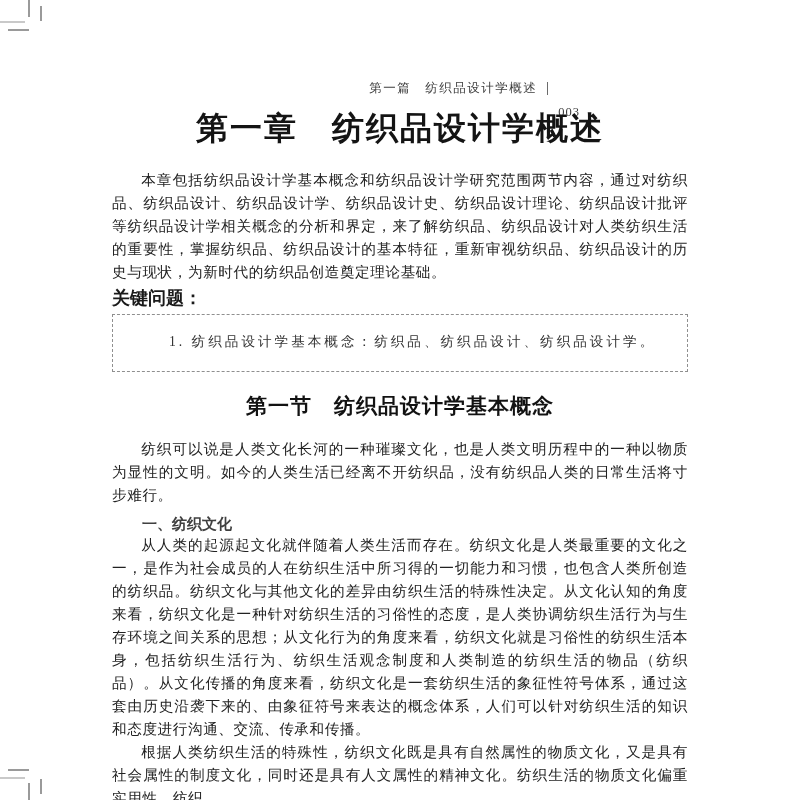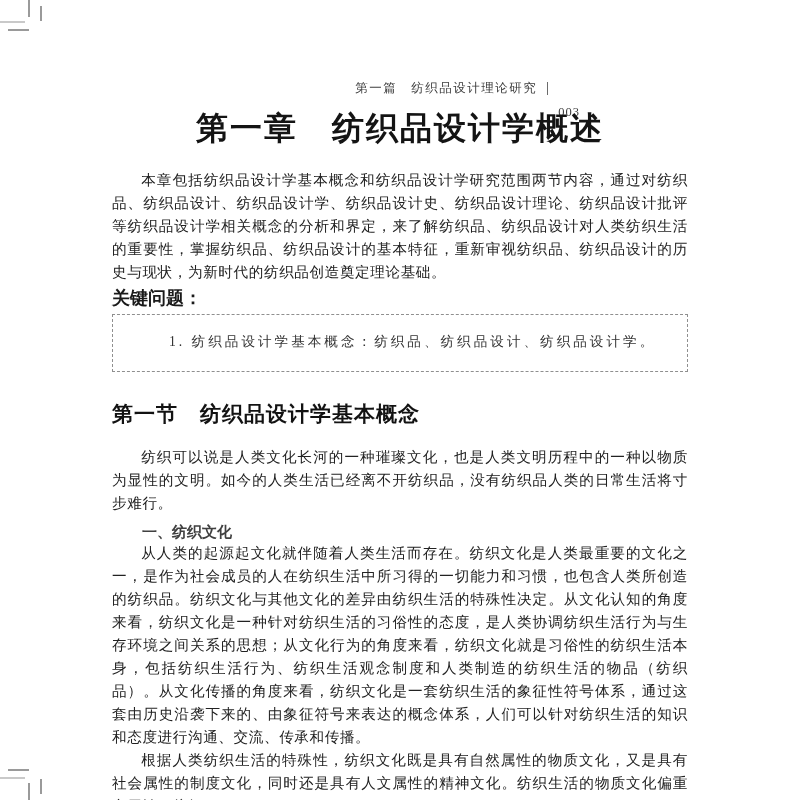--- a/index.html
+++ b/index.html
@@ -100,22 +100,22 @@
   }
   .kq-item {
     margin: 12px;
     font-size: 13.6px;
     line-height: 20px;
     letter-spacing: 3px;
     color: #333333;
     word-break: break-all;
   }
   .section-title {
-    margin-top: 28px;
-    text-align: left;
+    margin-top: 20px;
+    text-align: center;
     font-family: Liberation Sans, sans-serif;
     font-size: 21px;
     line-height: 28px;
     font-weight: bold;
     letter-spacing: 1px;
     color: #121212;
   }
   .section-intro { margin-top: 22px; }
   .subsection-title {
     margin-top: 7px;
@@ -146,21 +146,21 @@
   <div class="mark bl-v1"></div>
   <div class="mark bl-v2"></div>
 
   <div class="mark light br-h1"></div>
   <div class="mark br-h2"></div>
   <div class="mark br-v1"></div>
   <div class="mark br-v2"></div>
 
   <div class="running-head">
     <span class="part">第一篇</span>
-    <span class="head-title">纺织品设计理论研究</span>
+    <span class="head-title">纺织品设计学概述</span>
     <span class="divider"></span>
     <span class="folio">003</span>
   </div>
 
   <div class="content">
 
     <h1 class="chapter-title">第一章　纺织品设计学概述</h1>
 
     <p class="body intro">本章包括纺织品设计学基本概念和纺织品设计学研究范围两节内容，通过对纺织品、纺织品设计、纺织品设计学、纺织品设计史、纺织品设计理论、纺织品设计批评等纺织品设计学相关概念的分析和界定，来了解纺织品、纺织品设计对人类纺织生活的重要性，掌握纺织品、纺织品设计的基本特征，重新审视纺织品、纺织品设计的历史与现状，为新时代的纺织品创造奠定理论基础。</p>
 

